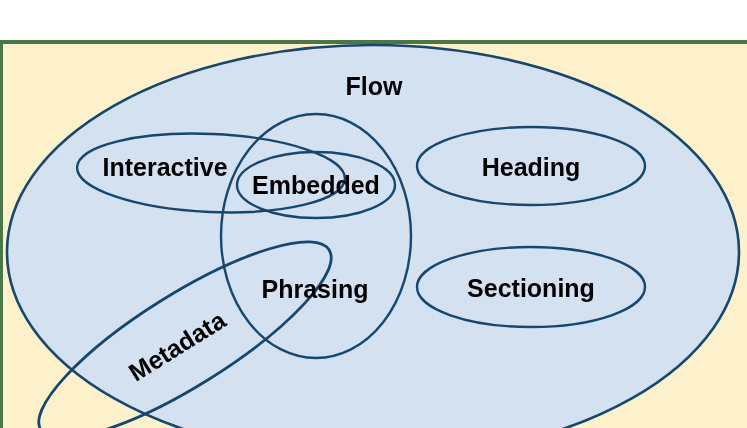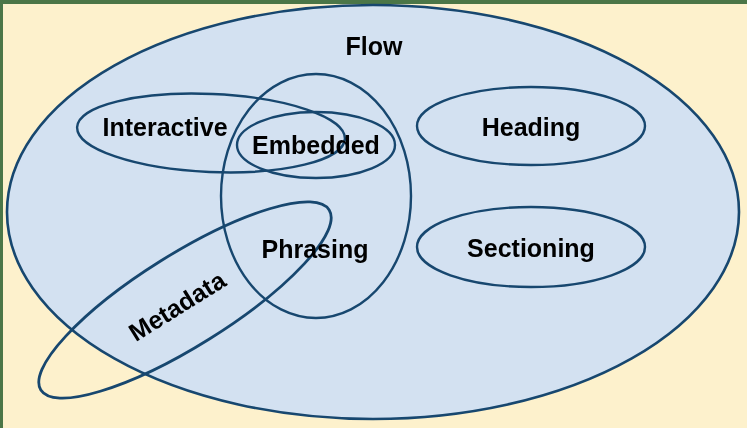--- a/index.html
+++ b/index.html
@@ -1,20 +1,20 @@
 <!DOCTYPE html>
 <html><head>
 <meta charset="utf-8">
 <style>
   html, body { margin: 0; padding: 0; }
   body {
     width: 747px; height: 428px; overflow: hidden;
     font-family: "Liberation Sans", sans-serif;
   }
-  .canvas { position: relative; width: 747px; height: 352px; }
+  .canvas { position: relative; width: 747px; height: 352px; margin-top: 40px; }
   svg { display: block; }
   .set-label {
     font-family: "Liberation Sans", sans-serif;
     font-weight: bold;
     font-size: 25px;
     text-anchor: middle;
   }
   .set-ellipse { fill: none; }
 </style>
 </head>

